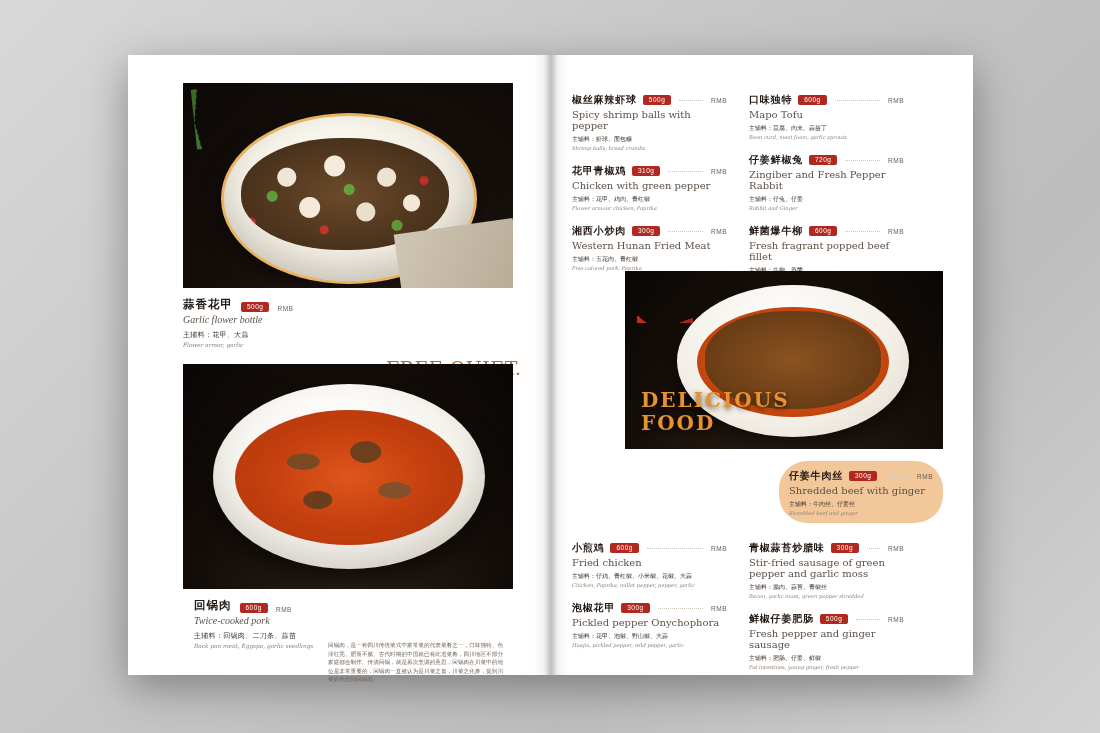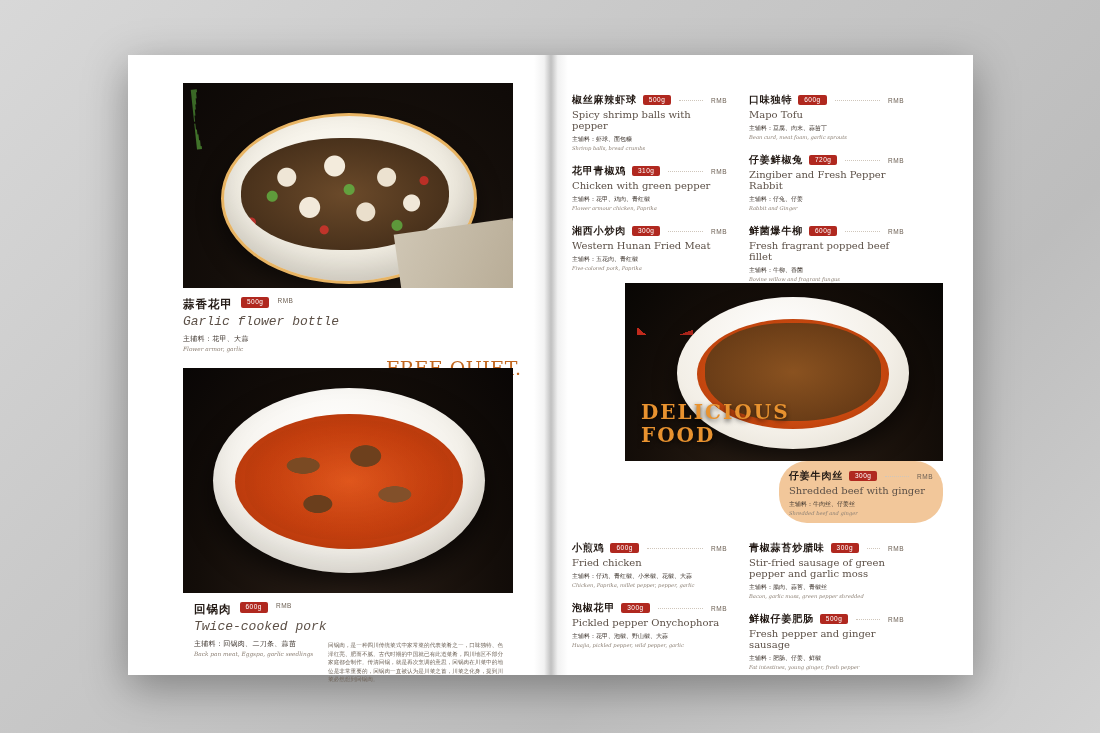--- a/index.html
+++ b/index.html
@@ -91,21 +91,21 @@
       linear-gradient(60deg, rgba(74,120,40,.95) 0 7px, rgba(0,0,0,0) 7px 26px),
       linear-gradient(-35deg, rgba(86,135,46,.9) 0 6px, rgba(0,0,0,0) 6px 30px),
       radial-gradient(ellipse at 28% 38%, #7a4a23 0 16px, rgba(0,0,0,0) 17px),
       radial-gradient(ellipse at 58% 30%, #6d401d 0 15px, rgba(0,0,0,0) 16px),
       radial-gradient(ellipse at 72% 62%, #82502a 0 16px, rgba(0,0,0,0) 17px),
       radial-gradient(ellipse at 35% 70%, #6a3e1c 0 14px, rgba(0,0,0,0) 15px),
       radial-gradient(ellipse at 50% 50%, rgba(200,70,20,.0) 0%, rgba(170,55,12,.25) 100%);
   }
 
   
-  .photo-beef{position:absolute;right:30px;top:228px;width:318px;height:178px;
+  .photo-beef{position:absolute;right:30px;top:216px;width:318px;height:178px;
     background:radial-gradient(ellipse at 50% 115%, #2d2117 0%, #150e09 65%, #080604 100%);overflow:hidden;}
   .photo-beef .bowl{
     left:52px;top:14px;width:232px;height:152px;
     background:radial-gradient(ellipse at 45% 30%, #ffffff 0%, #f3efe7 60%, #ddd7ca 100%);
     box-shadow:0 10px 22px rgba(0,0,0,.6);
   }
   .photo-beef .sauce{left:72px;top:36px;width:192px;height:110px;border-radius:50%;
     background:radial-gradient(ellipse at 50% 50%, #e4691f 0%, #cb4a10 60%, #a63507 100%);}
   .photo-beef .food{left:80px;top:40px;width:176px;height:98px;border-radius:46%;
     background:
@@ -117,28 +117,28 @@
     background:
       linear-gradient(40deg,#c12a1c 0 6px, rgba(0,0,0,0) 6px 100%),
       linear-gradient(-20deg,#a8241a 0 5px, rgba(0,0,0,0) 5px 100%);}
   .photo-beef .overlay-title{
     position:absolute;left:16px;bottom:14px;color:#e8922f;
     font-family:"DejaVu Serif", serif;font-weight:bold;letter-spacing:2px;
     font-size:20px;line-height:23px;text-shadow:0 2px 5px rgba(0,0,0,.7);
   }
 
   
-  .dish-head{display:flex;align-items:flex-start;gap:8px;margin-top:9px;}
+  .dish-head{display:flex;align-items:flex-end;gap:8px;margin-top:9px;}
   .dish-name-cn{font-size:11.5px;color:#231a15;font-weight:bold;letter-spacing:1px;}
   .tag{
     background:#b0281f;color:#fff;font-size:6.5px;padding:2px 6px;border-radius:2px;
     letter-spacing:.5px;line-height:1;
   }
   .rmb{font-size:6.5px;color:#6d6054;letter-spacing:.5px;}
-  .dish-name-en{font-family:Liberation Mono, monospace;font-style:italic;font-size:13px;color:#5c5047;margin-top:2px;}
+  .dish-name-en{font-family:Liberation Serif, serif;font-style:italic;font-size:10px;color:#5c5047;margin-top:2px;}
   .ingred-cn{font-size:7px;color:#3c332c;margin-top:5px;letter-spacing:.3px;}
   .ingred-en{font-family:"DejaVu Serif", serif;font-style:italic;font-size:5.8px;color:#8b7f73;margin-top:2px;}
 
   .free-block{position:absolute;left:258px;top:303px;width:150px;}
   .free-title{font-family:"DejaVu Serif", serif;font-size:19px;color:#c2671f;letter-spacing:.5px;line-height:20px;}
   .free-sub{font-size:7px;color:#b98b5c;letter-spacing:2px;margin-top:3px;}
   .free-cn{font-size:10px;color:#3c332c;letter-spacing:3px;margin-top:12px;}
 
   .desc-block{position:absolute;left:200px;top:586px;width:175px;}
   .desc-text{font-size:5.6px;line-height:8.6px;color:#6f6459;text-align:justify;}

